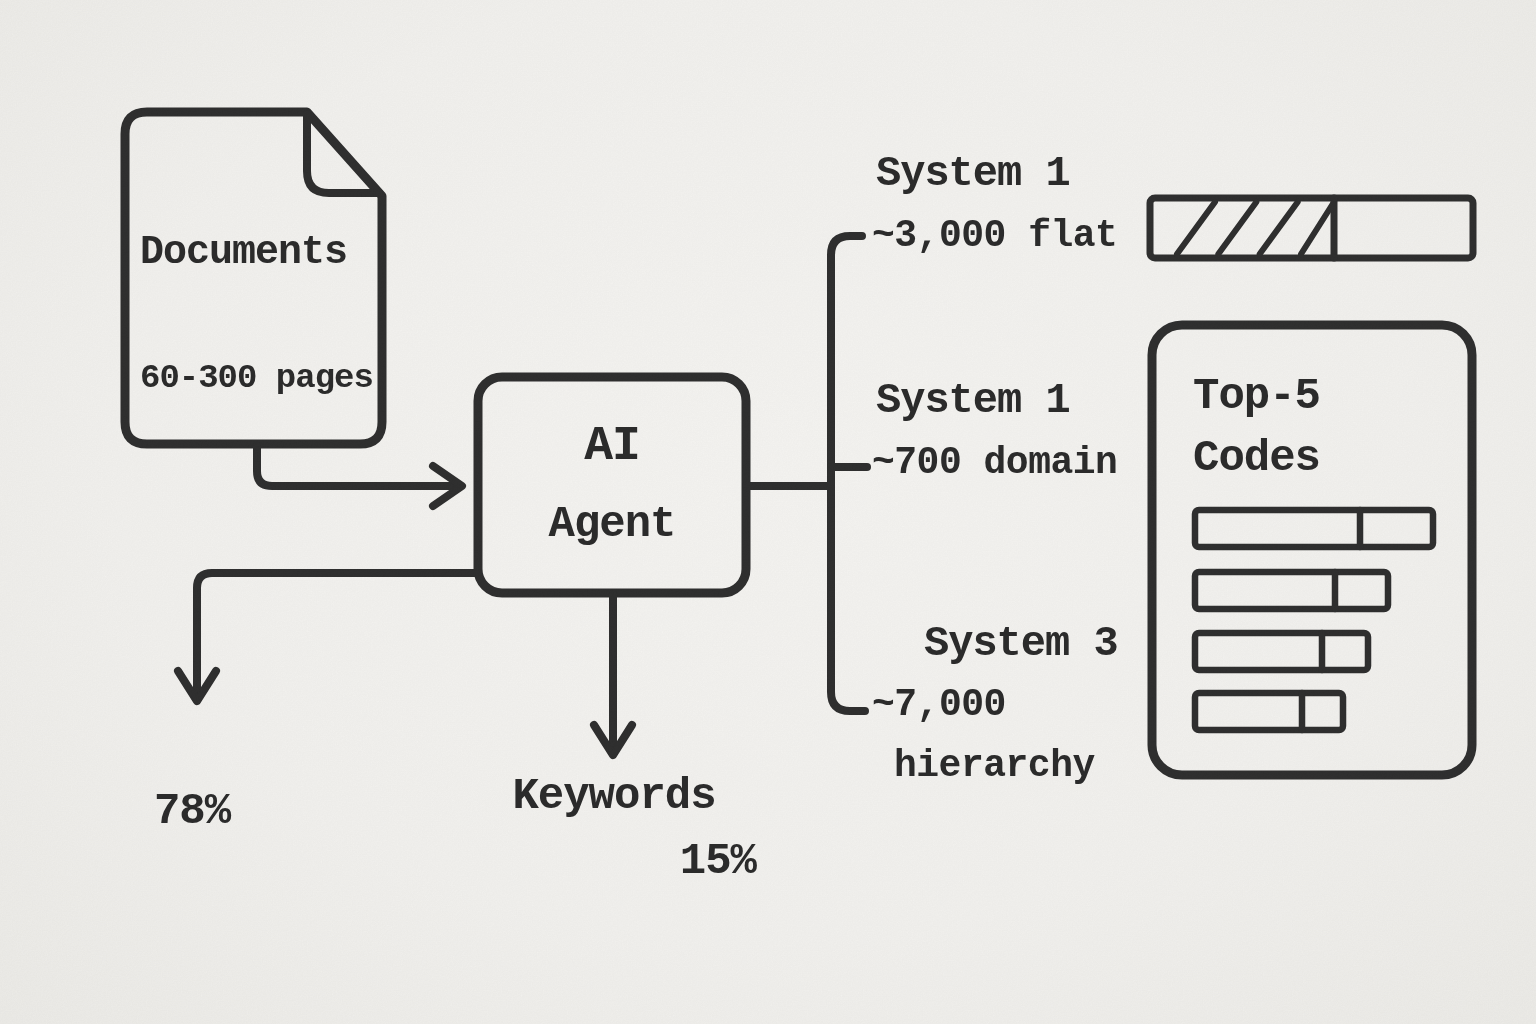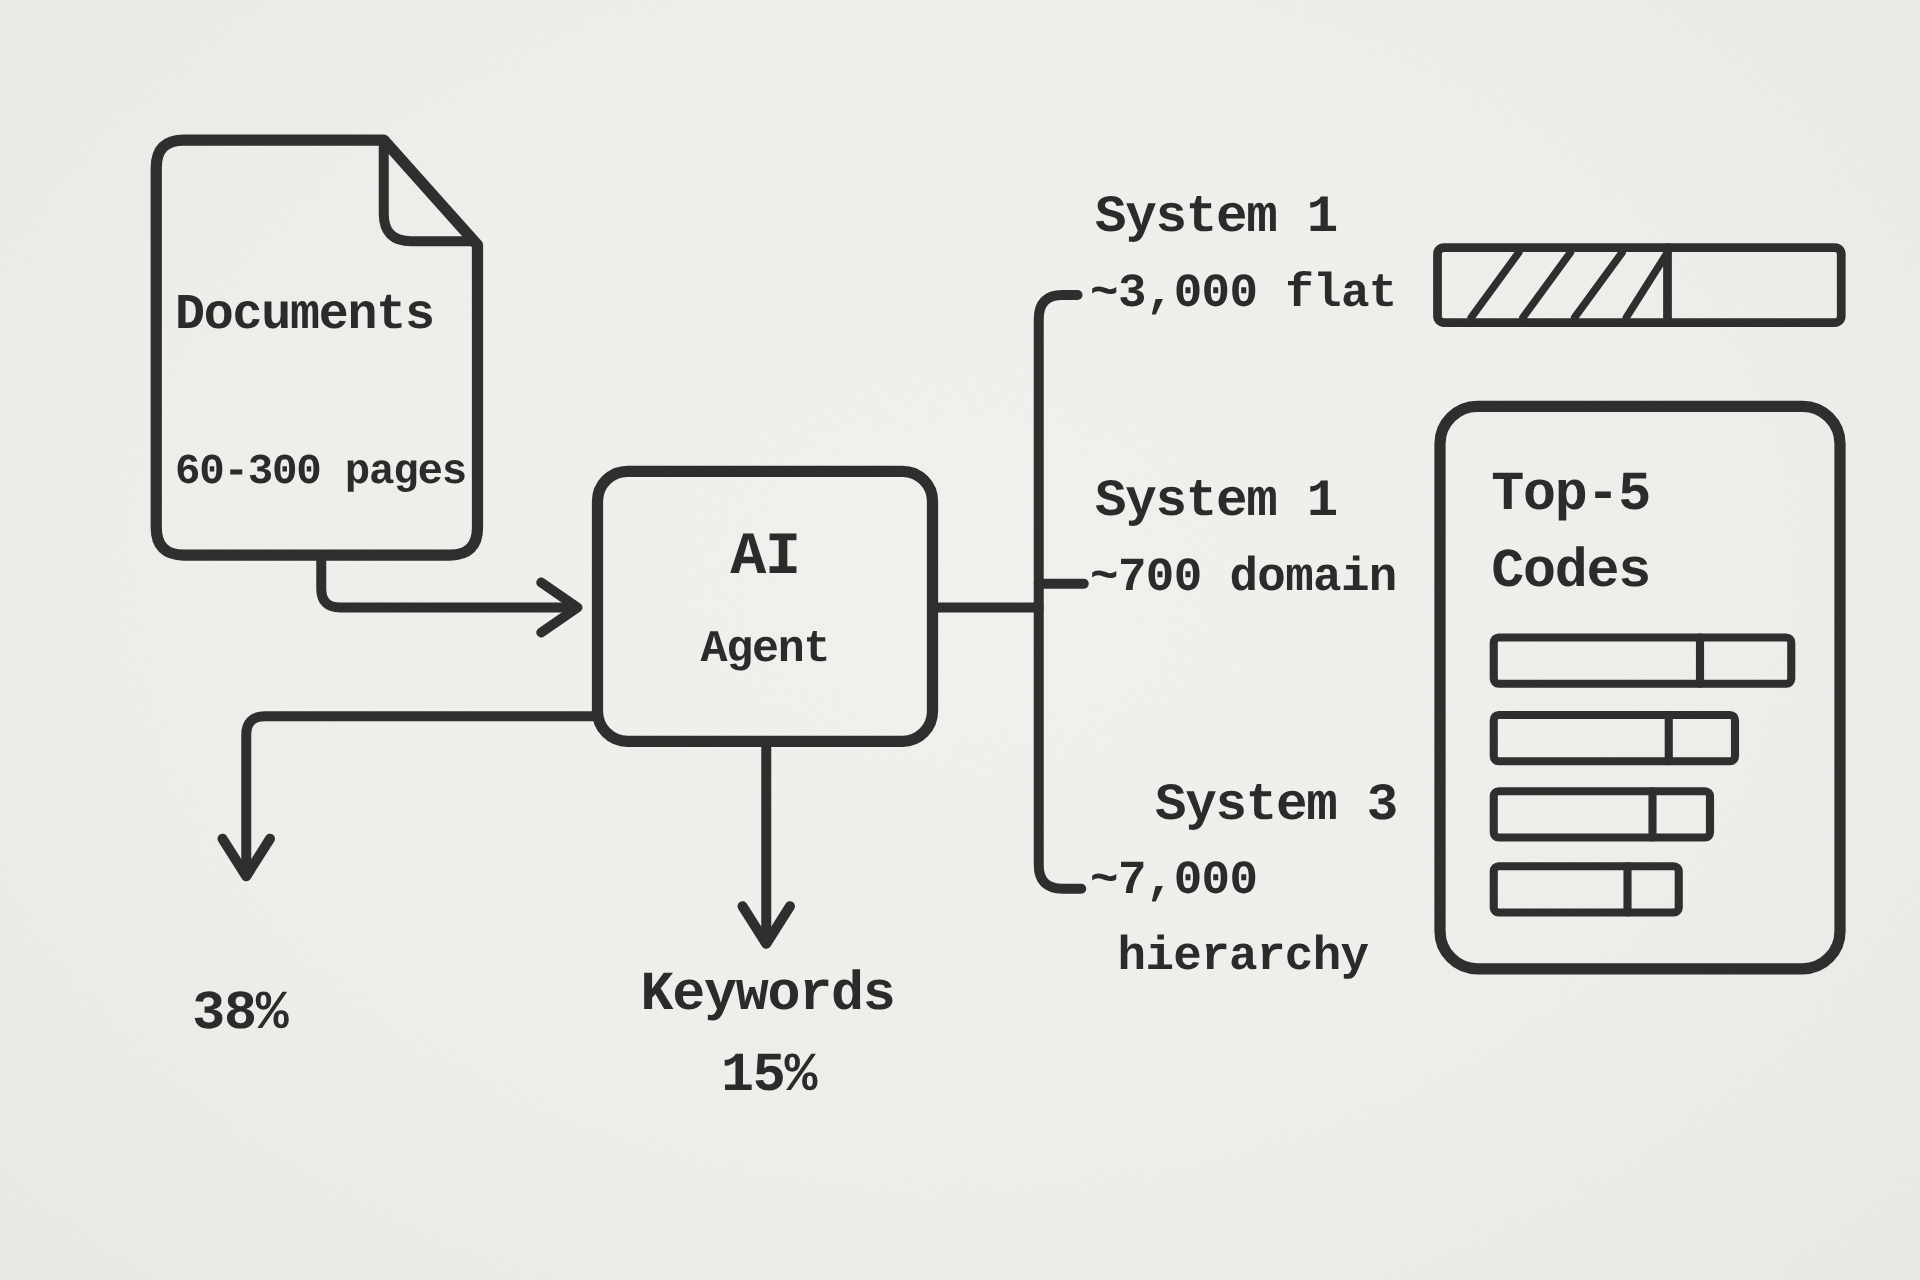--- a/index.html
+++ b/index.html
@@ -14,34 +14,34 @@
   #art{position:absolute;left:0;top:0;}
   .txt{
     position:absolute;color:#2b2b2b;font-weight:700;white-space:nowrap;
     letter-spacing:-1px;line-height:1.1;font-family:Liberation Mono, monospace;
   }
   .center{text-align:center;}
   .doc-title{left:140px;top:231px;font-size:40px;}
   .doc-sub{left:139px;top:299px;font-size:30px;letter-spacing:-0.5px;}
   .doc-pages{left:140px;top:360px;font-size:34px;}
   .agent-l1{left:478px;width:268px;top:420px;font-size:48px;}
-  .agent-l2{left:478px;width:268px;top:500px;font-size:36px;}
+  .agent-l2{left:478px;width:268px;top:500px;font-size:44px;}
   .sys-name{font-size:42px;}
   .sys-detail{font-size:38px;letter-spacing:-0.5px;}
   .s1-name{left:876px;top:151px;}
   .s1-detail{left:872px;top:215px;}
   .s2-name{left:876px;top:378px;}
   .s2-detail{left:872px;top:442px;}
   .s3-name{left:924px;top:621px;}
   .s3-detail{left:872px;top:684px;}
   .s3-detail2{left:874px;top:745px;margin-left:20px;}
   .semantic-label{left:56px;width:280px;top:719px;font-size:44px;}
   .semantic-pct{left:56px;width:272px;top:787px;font-size:44px;}
   .keywords-label{left:474px;width:280px;top:772px;font-size:44px;}
-  .keywords-pct{left:474px;width:282px;top:837px;font-size:44px;}
+  .keywords-pct{left:474px;width:282px;top:837px;font-size:44px;text-align:right;}
   .top5-l1{left:1193px;top:372px;font-size:44px;}
   .top5-l2{left:1193px;top:434px;font-size:44px;}
 </style>
 </head>
 <body>
 
 <div id="stage">
 
   <svg id="art" width="1536" height="1024" viewBox="0 0 1536 1024">
     <defs>
@@ -105,19 +105,19 @@
   <div class="txt agent-l2 center">Agent</div>
 
   <div class="txt sys-name s1-name">System 1</div>
   <div class="txt sys-detail s1-detail">~3,000 flat</div>
   <div class="txt sys-name s2-name">System 1</div>
   <div class="txt sys-detail s2-detail">~700 domain</div>
   <div class="txt sys-name s3-name">System 3</div>
   <div class="txt sys-detail s3-detail">~7,000</div>
   <div class="txt sys-detail s3-detail2">hierarchy</div>
 
-  <div class="txt semantic-pct center">38%</div>
+  <div class="txt semantic-pct center">78%</div>
   <div class="txt keywords-label center">Keywords</div>
   <div class="txt keywords-pct center">15%</div>
 
   <div class="txt top5-l1">Top-5</div>
   <div class="txt top5-l2">Codes</div>
 </div>
 
 </body></html>

